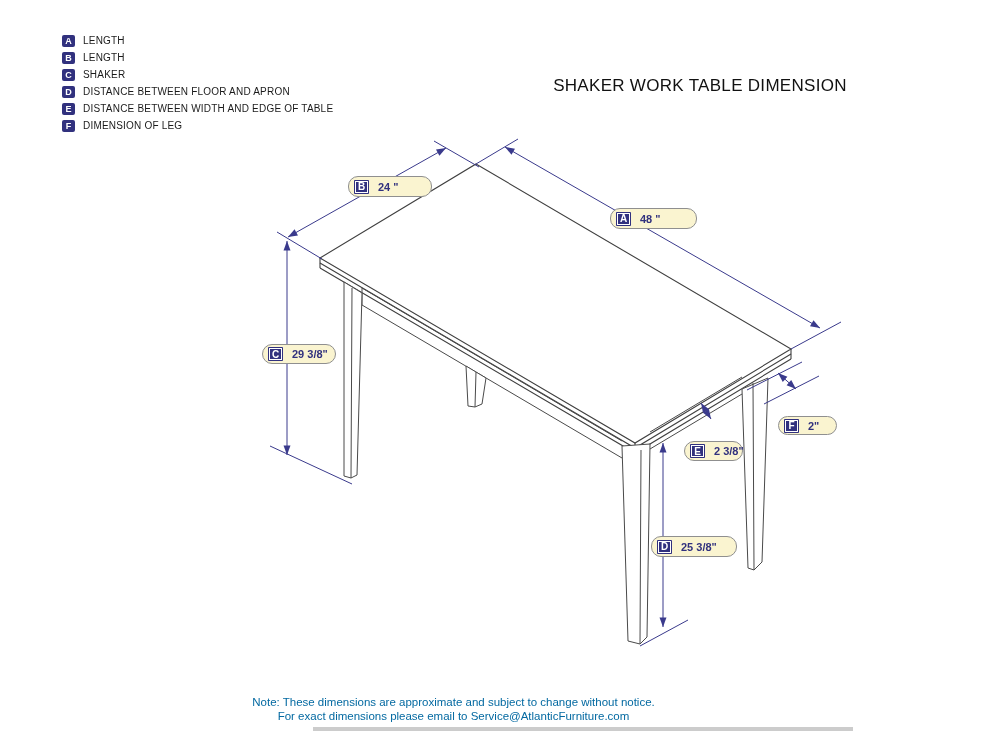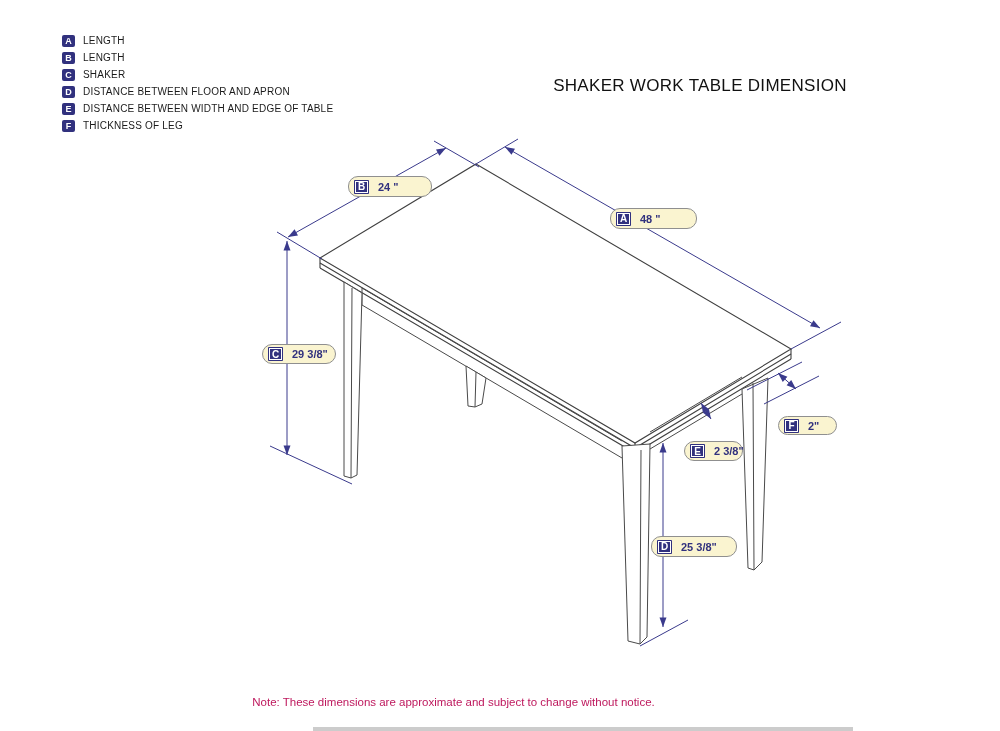--- a/index.html
+++ b/index.html
@@ -24,21 +24,21 @@
            display:flex;align-items:center;justify-content:center;border-radius:1px;
            box-shadow:inset 0 0 0 1px #31317E, inset 0 0 0 2px #ffffff;}
   .dim-val{color:#31317E;font-weight:bold;font-size:11px;margin-left:9px;white-space:pre;}
   #label-b{left:348px;top:176px;width:84px;}
   #label-a{left:610px;top:208px;width:87px;}
   #label-c{left:262px;top:344px;width:74px;height:20px;}
   #label-d{left:651px;top:536px;width:86px;}
   #label-e{left:684px;top:441px;width:59px;height:20px;}
   #label-f{left:778px;top:416px;width:59px;height:19px;}
   
-  #note{position:absolute;left:0;top:695px;width:907px;text-align:center;color:#be185d;}
+  #note{position:absolute;left:0;top:695px;width:907px;text-align:center;color:#0369a1;}
   #note .n1{font-size:11.5px;line-height:14px;}
   #note .n2{font-size:11.5px;line-height:14px;}
   
   #bottom-bar{position:absolute;left:313px;top:727px;width:540px;height:4px;background:#cccccc;}
 </style>
 </head>
 <body>
 
 <div id="stage">
 
@@ -58,21 +58,21 @@
     <div class="lg-row">
       <span class="lg-box">D</span>
       <span class="lg-label">DISTANCE BETWEEN FLOOR AND APRON</span>
     </div>
     <div class="lg-row">
       <span class="lg-box">E</span>
       <span class="lg-label">DISTANCE BETWEEN WIDTH AND EDGE OF TABLE</span>
     </div>
     <div class="lg-row">
       <span class="lg-box">F</span>
-      <span class="lg-label">THICKNESS OF LEG</span>
+      <span class="lg-label">DIMENSION OF LEG</span>
     </div>
   </div>
 
   <div id="title">SHAKER WORK TABLE DIMENSION</div>
 
   <svg id="drawing" width="1000" height="731" viewBox="0 0 1000 731">
     <defs>
       <marker id="ah" orient="auto-start-reverse" markerUnits="userSpaceOnUse" markerWidth="11" markerHeight="8" refX="10" refY="4">
         <path d="M0.5,0.5 L10,4 L0.5,7.5 Z" fill="#3A3A8C"></path>
       </marker>
@@ -145,16 +145,17 @@
     <span class="dim-key">E</span>
     <span class="dim-val">2 3/8"</span>
   </div>
   <div class="dim-label" id="label-f">
     <span class="dim-key">F</span>
     <span class="dim-val">2"</span>
   </div>
 
   <div id="note">
     <div class="n1">Note:  These dimensions are approximate and subject to change without notice.</div>
+    <div class="n2">For exact dimensions please email to Service@AtlanticFurniture.com</div>
   </div>
 
   <div id="bottom-bar"></div>
 </div>
 
 </body></html>

